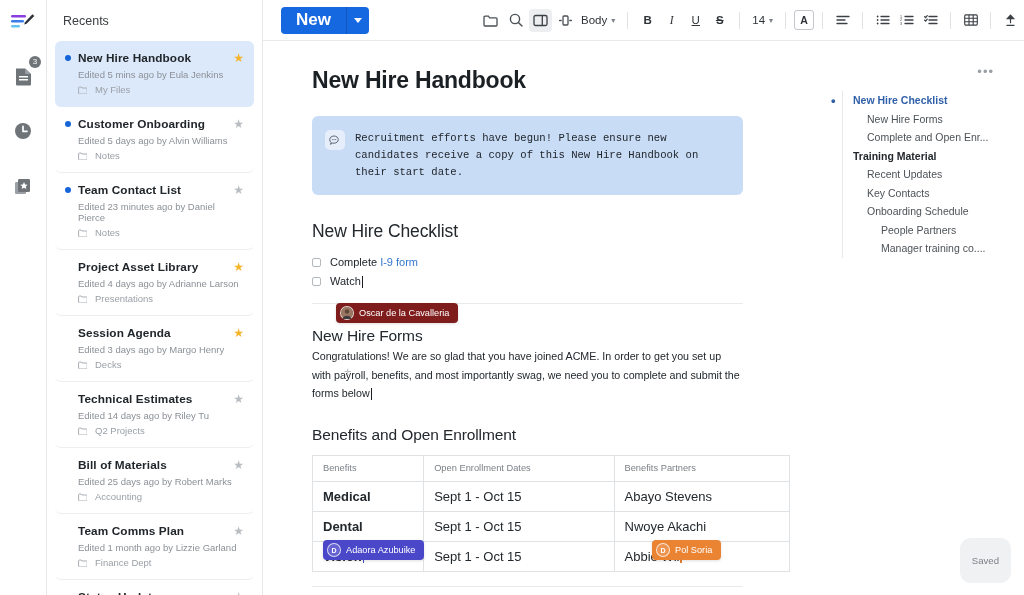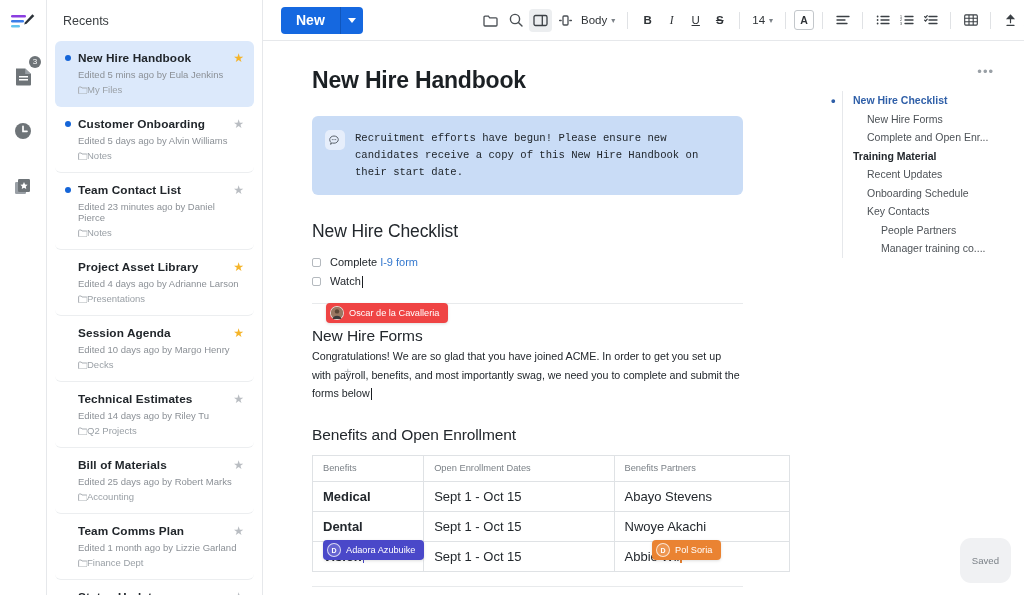--- a/index.html
+++ b/index.html
@@ -47,33 +47,33 @@
     border-bottom: 1px solid #eceef0;
   }
   .rec-item.active { background: #dce9fb; border-bottom-color: transparent; }
   .rec-title-row { display: flex; align-items: center; }
   .rec-dot { width: 6px; height: 6px; border-radius: 50%; background: #1565d8; margin-right: 7px; flex: 0 0 6px; }
   .rec-dot.hidden { background: transparent; }
   .rec-title { font-size: 11.8px; font-weight: bold; color: #21262b; flex: 1; letter-spacing: .1px; }
   .rec-star { font-size: 12px; line-height: 1; color: #b9bdc2; }
   .rec-star.on { color: #f5b429; }
   .rec-sub { font-size: 9.5px; color: #8b9096; margin-top: 4px; margin-left: 13px; }
-  .rec-folder { font-size: 9.5px; color: #9aa0a6; margin-top: 4px; margin-left: 13px; display: flex; align-items: center; gap: 0; }
+  .rec-folder { font-size: 9.5px; color: #9aa0a6; margin-top: 4px; margin-left: 13px; display: flex; align-items: center; gap: 8px; }
 
   
   .main { flex: 1; display: flex; flex-direction: column; position: relative; background: #fff; min-width: 0; }
 
   
   .topbar {
     height: 41px; flex: 0 0 41px; display: flex; align-items: center;
     border-bottom: 1px solid #e6e8eb; background: #fff; padding: 0; position: relative;
   }
   .tb-left { display: flex; align-items: center; width: 216px; flex: 0 0 216px; padding-left: 18px; }
   .new-btn {
-    background: #1568e0; color: #fff; font-size: 14px; font-weight: bold;
+    background: #1568e0; color: #fff; font-size: 17px; font-weight: bold;
     height: 27px; padding: 0 15px; border: none; border-radius: 4px 0 0 4px;
     display: flex; align-items: center; cursor: pointer; border-right: 1px solid #0f56bd;
   }
   .new-caret {
     background: #1568e0; border-radius: 0 4px 4px 0; width: 22px; height: 27px;
     display: flex; align-items: center; justify-content: center; cursor: pointer;
   }
   .tb-tools { display: flex; align-items: center; gap: 2px; }
   .tb-ico {
     width: 23px; height: 23px; border-radius: 4px; display: flex; align-items: center;
@@ -263,21 +263,21 @@
             </svg>
             <span>Presentations</span>
           </div>
         </div>
         <div class="rec-item">
           <div class="rec-title-row">
             <span class="rec-dot hidden"></span>
             <span class="rec-title">Session Agenda</span>
             <span class="rec-star on">★</span>
           </div>
-          <div class="rec-sub">Edited 10 days ago by Margo Henry</div>
+          <div class="rec-sub">Edited 3 days ago by Margo Henry</div>
           <div class="rec-folder">
             <svg width="9" height="8" viewBox="0 0 9 8" fill="none" stroke="#a9aeb3" stroke-width="1">
               <path d="M.6 1.8A.8.8 0 0 1 1.4 1h1.8l.8 1h4.4a.8.8 0 0 1 .8.8v4.4a.8.8 0 0 1-.8.8H1.4a.8.8 0 0 1-.8-.8Z"></path>
             </svg>
             <span>Decks</span>
           </div>
         </div>
         <div class="rec-item">
           <div class="rec-title-row">
             <span class="rec-dot hidden"></span>
@@ -508,21 +508,21 @@
                   <td>Sept 1 - Oct 15</td>
                   <td>Abbie Wil<span class="caret-bar orange"></span></td>
                 </tr>
               </tbody>
           </table>
 
           <div class="hr"></div>
 
         </div>
 
-        <div class="flag" style="left:63px; top:262px; background:#ef4444">
+        <div class="flag" style="left:73px; top:262px; background:#7f1d1d">
           <span class="flag-av" style="background:#8c6a55">
             <svg width="12" height="12" viewBox="0 0 12 12">
                 <circle cx="6" cy="6" r="6" fill="#9a7762"></circle>
                 <circle cx="6" cy="4.4" r="2.2" fill="#5d4636"></circle>
                 <path d="M1.6 12a4.6 4.6 0 0 1 8.8 0Z" fill="#3c3a3c"></path>
               </svg>
           </span>
           <span>Oscar de la Cavalleria</span>
         </div>
 
@@ -550,24 +550,24 @@
             <div class="o-row o-l2">
               <span>Complete and Open Enr...</span>
             </div>
             <div class="o-row o-l1b">
               <span>Training Material</span>
             </div>
             <div class="o-row o-l2">
               <span>Recent Updates</span>
             </div>
             <div class="o-row o-l2">
+              <span>Key Contacts</span>
+            </div>
+            <div class="o-row o-l2">
               <span>Onboarding Schedule</span>
-            </div>
-            <div class="o-row o-l2">
-              <span>Key Contacts</span>
             </div>
             <div class="o-row o-l3">
               <span>People Partners</span>
             </div>
             <div class="o-row o-l3">
               <span>Manager training co....</span>
             </div>
           </div>
       </div>
 

